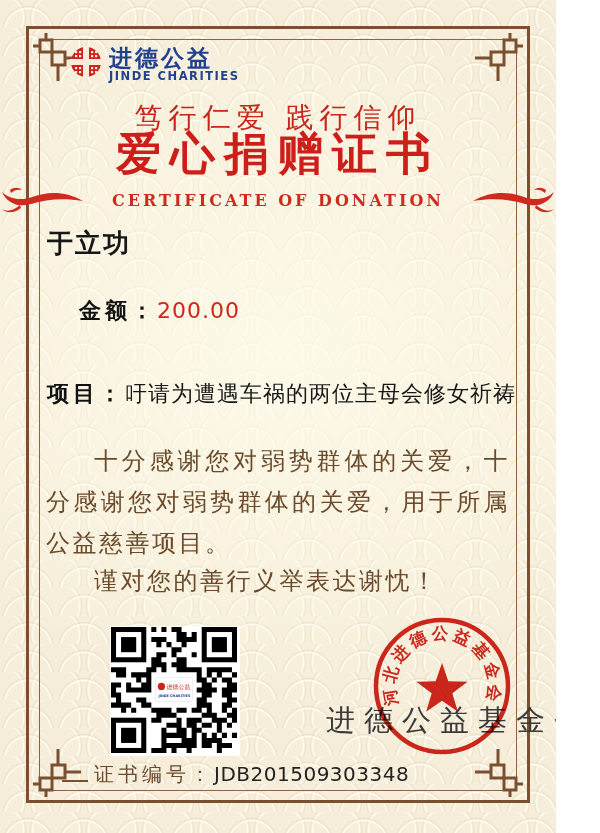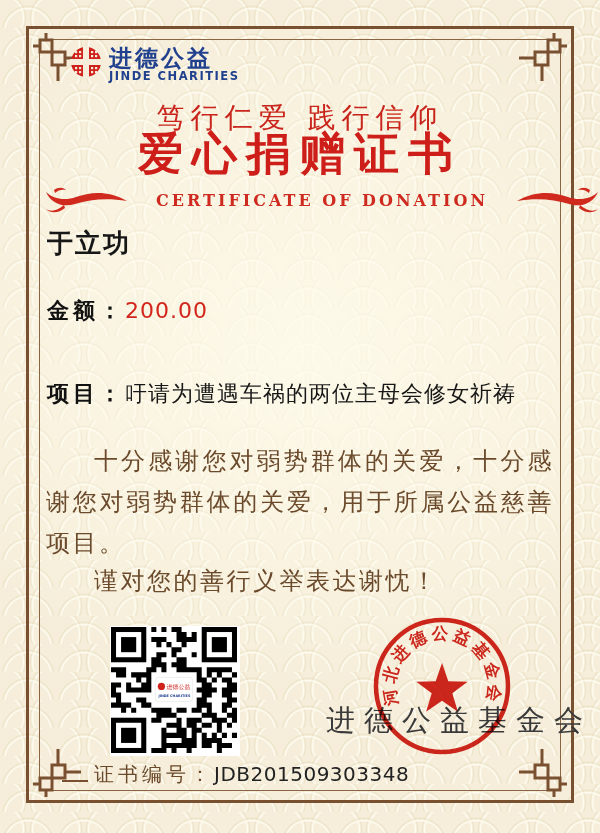--- a/index.html
+++ b/index.html
@@ -1,17 +1,17 @@
 <!DOCTYPE html>
 <html><head>
 <meta charset="utf-8">
 <style>
   html,body{margin:0;padding:0;}
   .stage{
-    position:relative;width:600px;height:833px;overflow:hidden;
+    position:relative;width:556px;height:833px;overflow:hidden;
     font-family:"DejaVu Sans","Liberation Sans",sans-serif;
     background-color:#f6eeda;
     background-image:
       radial-gradient(circle 27px at 28px 32px, rgba(253,249,235,0) 22px, rgba(255,253,244,.9) 23.5px, rgba(214,196,150,.25) 25.5px, rgba(214,196,150,0) 27px),
       radial-gradient(circle 27px at 0px 18px,  rgba(253,249,235,0) 22px, rgba(255,253,244,.9) 23.5px, rgba(214,196,150,.25) 25.5px, rgba(214,196,150,0) 27px),
       radial-gradient(circle 27px at 56px 18px, rgba(253,249,235,0) 22px, rgba(255,253,244,.9) 23.5px, rgba(214,196,150,.25) 25.5px, rgba(214,196,150,0) 27px);
     background-size:56px 28px;
   }
   .glow{position:absolute;inset:0;background:radial-gradient(ellipse 420px 340px at 50% 42%, rgba(255,252,236,.85), rgba(255,252,236,0) 100%);pointer-events:none;}
   .border-outer{position:absolute;left:26px;top:26px;right:26px;bottom:30px;border:3px solid #7a5130;}
@@ -22,31 +22,31 @@
   .corner.br{right:33px;bottom:36px;transform:rotate(180deg);}
   .corner.bl{left:33px;bottom:36px;transform:rotate(270deg);}
 
   .logo{position:absolute;left:70px;top:46px;display:flex;align-items:flex-start;gap:7px;}
   .logo-mark{width:32px;height:32px;flex:0 0 auto;}
   .logo-cn{font-size:23px;font-weight:bold;color:#21418f;letter-spacing:3px;line-height:24px;font-family:"DejaVu Serif","Liberation Serif",serif;}
   .logo-en{font-size:11.5px;font-weight:bold;color:#21418f;letter-spacing:1.5px;line-height:13px;}
 
   .motto{position:absolute;left:0;right:0;top:99px;text-align:center;color:#c9251c;font-size:28px;letter-spacing:6px;font-family:"DejaVu Serif","Liberation Serif",serif;}
   .title{position:absolute;left:0;right:0;top:124px;text-align:center;color:#ce1e1a;font-size:45px;font-weight:bold;letter-spacing:9px;font-family:"DejaVu Serif","Liberation Serif",serif;}
-  .subtitle-row{position:absolute;left:0;right:0;top:186px;display:flex;align-items:center;justify-content:flex-end;gap:28px;}
+  .subtitle-row{position:absolute;left:0;right:0;top:186px;display:flex;align-items:center;justify-content:space-between;gap:10px;}
   .subtitle{color:#ce2a20;font-size:16px;font-weight:bold;letter-spacing:3px;font-family:"DejaVu Serif","Liberation Serif",serif;}
   .flourish{width:84px;height:28px;color:#d02a1e;}
   .flourish.right{transform:scaleX(-1);}
 
   .donor-name{position:absolute;left:47px;top:226px;font-size:26px;font-weight:bold;color:#171717;letter-spacing:2px;}
 
   .field{position:absolute;left:47px;font-size:22px;color:#171717;white-space:nowrap;}
   .field .lbl{font-weight:bold;letter-spacing:4px;color:#111;}
   .field .val{letter-spacing:1px;}
-  .field.amount{top:296px;}
+  .field.amount{top:296px;margin-left:32px;}
   .field.amount .val{color:#d2251b;}
   .field.date{top:341px;}
   .field.project{top:379px;}
 
   .para{position:absolute;left:46px;right:46px;top:441px;font-size:24px;line-height:41px;color:#6b4a2c;letter-spacing:2.5px;text-align:justify;text-indent:2em;font-family:"DejaVu Serif","Liberation Serif",serif;}
   .closing{position:absolute;left:46px;right:46px;top:565px;font-size:24px;color:#6b4a2c;letter-spacing:2.5px;text-indent:2em;font-family:Liberation Mono, monospace;}
 
   .qr{position:absolute;left:110px;top:626px;width:128px;height:128px;background:#fff;padding:1px;}
   .signature{position:absolute;left:326px;top:662px;font-size:29px;color:#3a3a3a;letter-spacing:9px;white-space:nowrap;font-family:Liberation Mono, monospace;margin-top:39px;}
   .seal{position:absolute;left:370px;top:614px;width:144px;height:144px;mix-blend-mode:multiply;opacity:.95;}

